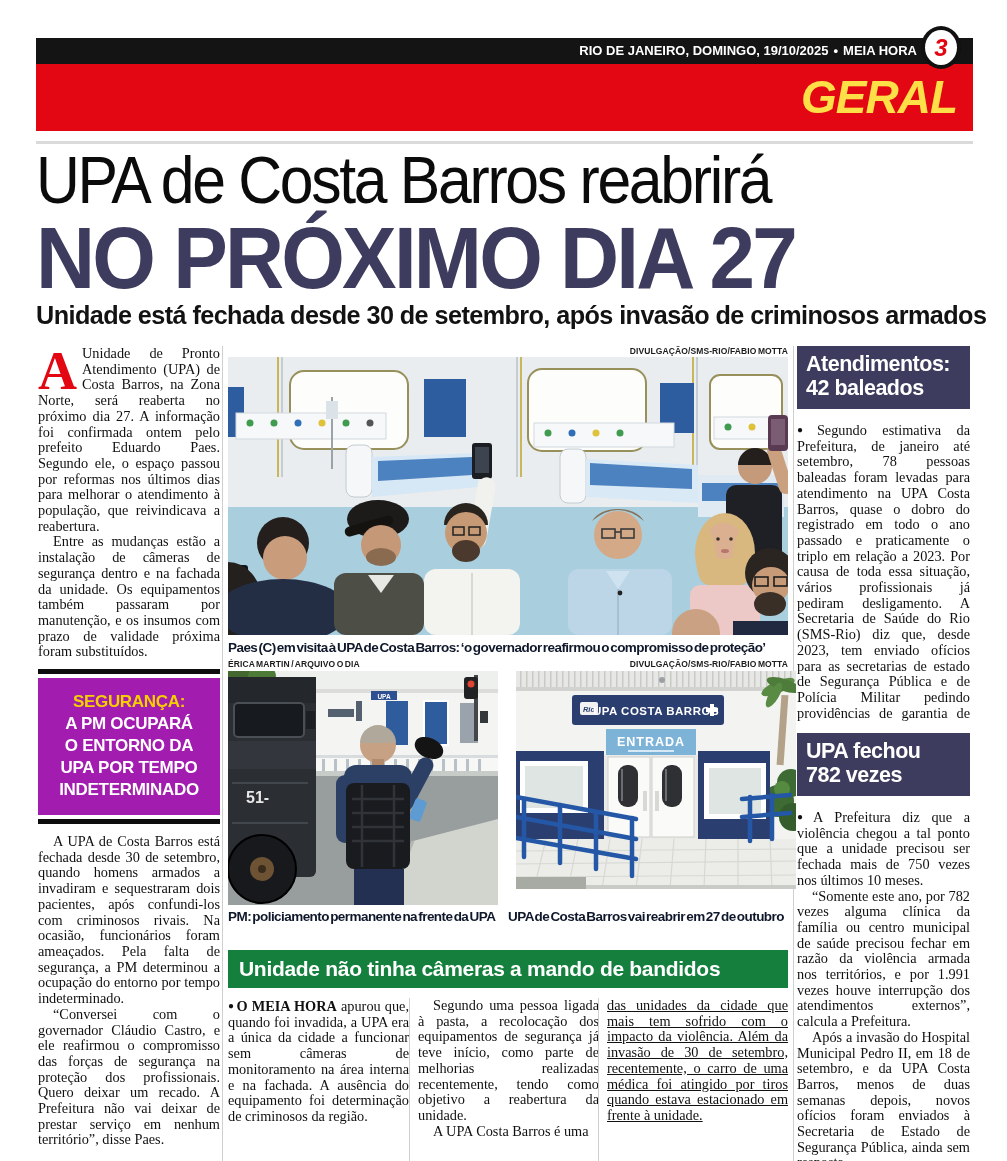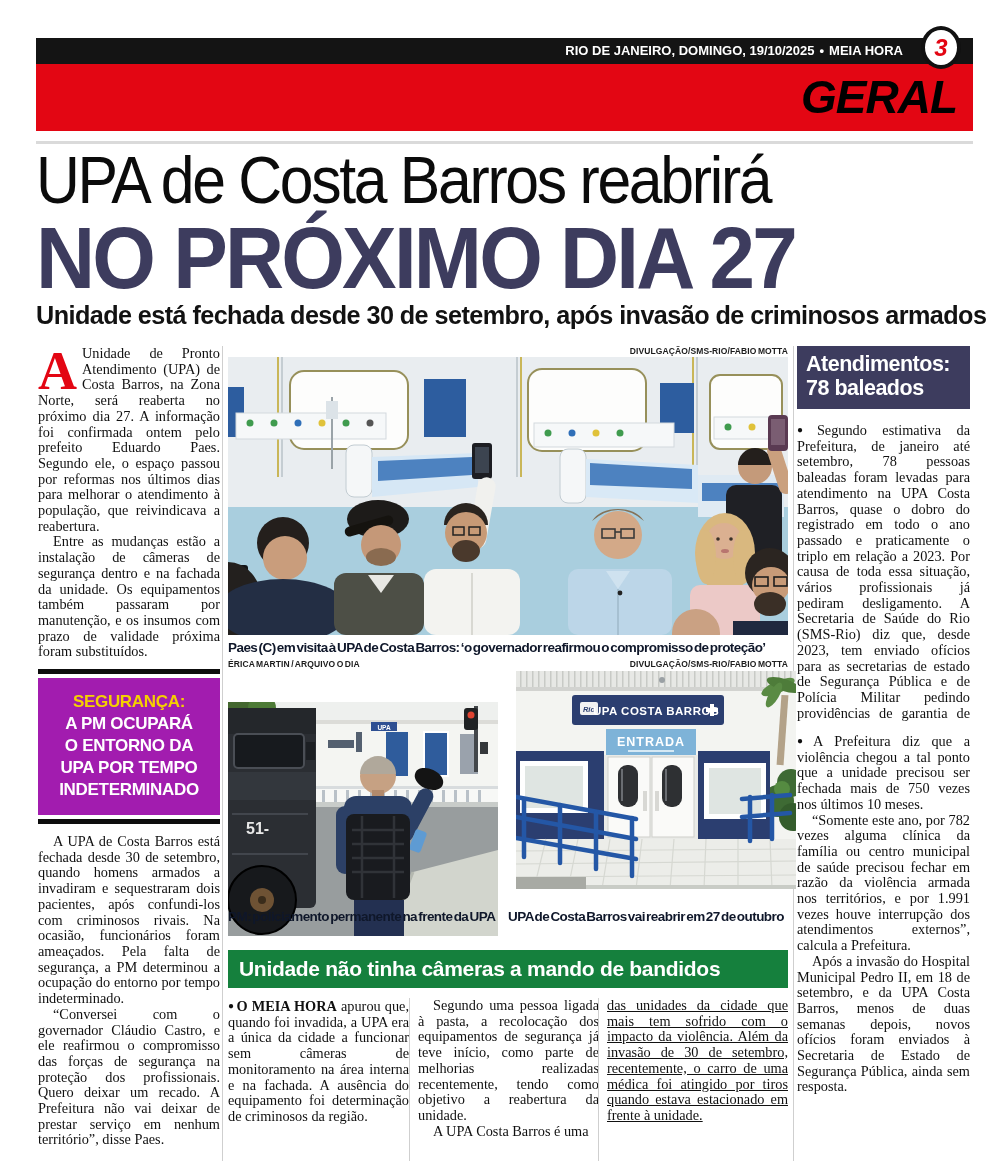--- a/index.html
+++ b/index.html
@@ -3,27 +3,27 @@
 <meta charset="utf-8">
 <style>
   html,body{margin:0;padding:0;background:#fff;}
   .page{position:relative;width:1007px;height:1161px;background:#fff;overflow:hidden;
         font-family:"Liberation Serif",serif;color:#111;}
   .abs{position:absolute;}
 
   
   .topbar{left:36px;top:38px;width:937px;height:26px;background:#141414;color:#fff;
           font-family:"Liberation Sans",sans-serif;font-weight:bold;font-size:13px;
-          line-height:26px;text-align:right;padding-right:70px;box-sizing:border-box;}
+          line-height:26px;text-align:right;padding-right:56px;box-sizing:border-box;}
   .topbar .sep{margin:0 5px;}
   .badge{left:921px;top:26px;width:40px;height:43px;background:#fff;border:4px solid #111;
          border-radius:50%;color:#e30613;font:italic 800 24px/36px "Liberation Sans",sans-serif;
          text-align:center;z-index:3;box-sizing:border-box;}
   .banner{left:36px;top:64px;width:937px;height:67px;background:#e30613;}
-  .banner .t{position:absolute;right:16px;bottom:7px;color:#000000;
+  .banner .t{position:absolute;right:16px;bottom:7px;color:#fde047;
              font:italic 900 46px "Liberation Sans",sans-serif;letter-spacing:-1px;}
   .hrule{left:36px;top:141px;width:937px;height:3px;background:#dadada;}
 
   
   .h1{left:36px;top:147px;font:400 66px/1 "Liberation Sans",sans-serif;color:#0b0b0b;
       letter-spacing:-2.5px;transform:scaleX(.92);transform-origin:left top;white-space:nowrap;}
   .h2{left:36px;top:214px;font:700 88px/1 "Liberation Sans",sans-serif;color:#3d3c5e;
       letter-spacing:-3px;transform:scaleX(.93);transform-origin:left top;white-space:nowrap;}
   .subhead{left:36px;top:301px;font:700 26px/1.1 "Liberation Sans",sans-serif;color:#121212;
       letter-spacing:-.6px;transform:scaleX(.97);transform-origin:left top;white-space:nowrap;}
@@ -210,21 +210,21 @@
         <rect x="546" y="220" width="13" height="9" fill="none" stroke="#1d1d1d" stroke-width="1.6"></rect>
         <rect x="505" y="264" width="80" height="14" fill="#20293f"></rect>
       </g>
     </svg>
   </div>
   <div class="cap" style="left:228px;top:639px;width:560px;">Paes (C) em visita à UPA de Costa Barros: ‘o governador reafirmou o compromisso de proteção’</div>
 
   <div class="credit" style="left:228px;top:659px;width:268px;text-align:left;">ÉRICA MARTIN / ARQUIVO O DIA</div>
   <div class="credit" style="left:508px;top:659px;width:280px;text-align:right;">DIVULGAÇÃO/SMS-RIO/FABIO MOTTA</div>
 
-  <div class="photo" style="left:228px;top:671px;width:270px;height:234px;margin-top:31px;">
+  <div class="photo" style="left:228px;top:671px;width:270px;height:234px;">
     <svg width="270" height="234" viewBox="0 0 270 234">
       <rect x="0" y="0" width="270" height="234" fill="#eef0ee"></rect>
       <rect x="0" y="18" width="270" height="82" fill="#f4f5f2"></rect>
       <rect x="0" y="18" width="270" height="4" fill="#dcdcd8"></rect>
       <rect x="100" y="38" width="26" height="8" fill="#546070"></rect>
       <rect x="128" y="30" width="6" height="20" fill="#546070"></rect>
       <rect x="143" y="20" width="26" height="9" fill="#2e4f92"></rect>
       <text x="156" y="27.5" font-size="6.5" font-weight="bold" fill="#fff" text-anchor="middle">UPA</text>
       <rect x="158" y="30" width="22" height="44" fill="#2f5c9c"></rect>
       <rect x="196" y="30" width="24" height="44" fill="#2f5c9c" stroke="#fff" stroke-width="2"></rect>
@@ -404,26 +404,30 @@
     <p class="body indent">A UPA Costa Barros é uma</p>
   </div>
   <div class="vr" style="left:598px;top:998px;height:163px;"></div>
   <div class="bot-col" style="left:607px;text-decoration:underline;">
     <p class="body">das unidades da cidade que mais tem sofrido com o impacto da violência. Além da invasão de 30 de setembro, recentemente, o carro de uma médica foi atingido por tiros quando estava estacionado em frente à unidade.</p>
   </div>
 
   <div class="abs col-right">
     <div class="sb-title">
       <div>Atendimentos:</div>
-      <div>78 baleados</div>
+      <div>42 baleados</div>
     </div>
     <div class="sb-text">
       <p class="body"><span class="bullet">●</span><span>Segundo estimativa da Prefeitura, de janeiro até setembro, 78 pessoas baleadas foram levadas para atendimento na UPA Costa Barros, quase o dobro do registrado em todo o ano passado e praticamente o triplo em relação a 2023. Por causa de toda essa situação, vários profissionais já pediram desligamento. A Secretaria de Saúde do Rio (SMS-Rio) diz que, desde 2023, tem enviado ofícios para as secretarias de estado de Segurança Pública e de Polícia Militar pedindo providências de garantia de segurança.</span></p>
     </div>
 
     <div class="sb-group2">
+      <div class="sb-title">
+        <div>UPA fechou</div>
+        <div>782 vezes</div>
+      </div>
       <p class="body"><span class="bullet">●</span><span>A Prefeitura diz que a violência chegou a tal ponto que a unidade precisou ser fechada mais de 750 vezes nos últimos 10 meses.</span></p>
       <p class="body indent">“Somente este ano, por 782 vezes alguma clínica da família ou centro municipal de saúde precisou fechar em razão da violência armada nos territórios, e por 1.991 vezes houve interrupção dos atendimentos externos”, calcula a Prefeitura.</p>
       <p class="body indent">Após a invasão do Hospital Municipal Pedro II, em 18 de setembro, e da UPA Costa Barros, menos de duas semanas depois, novos ofícios foram enviados à Secretaria de Estado de Segurança Pública, ainda sem resposta.</p>
     </div>
   </div>
 
 </div>
 
 </body></html>

